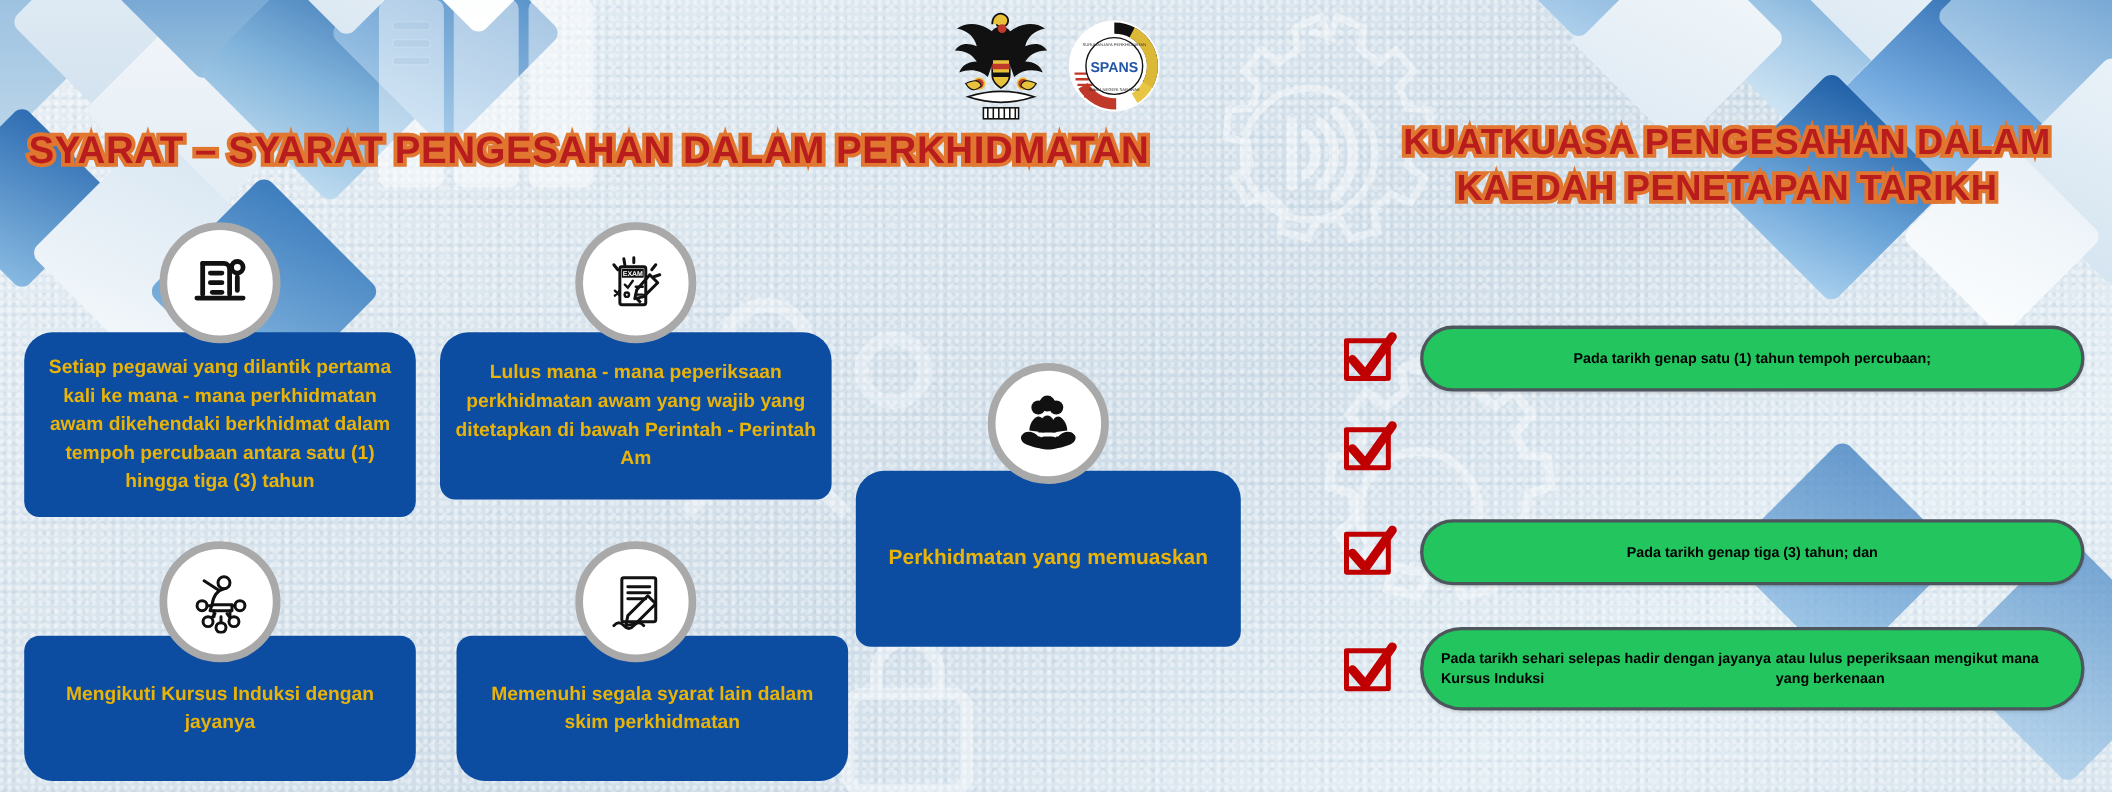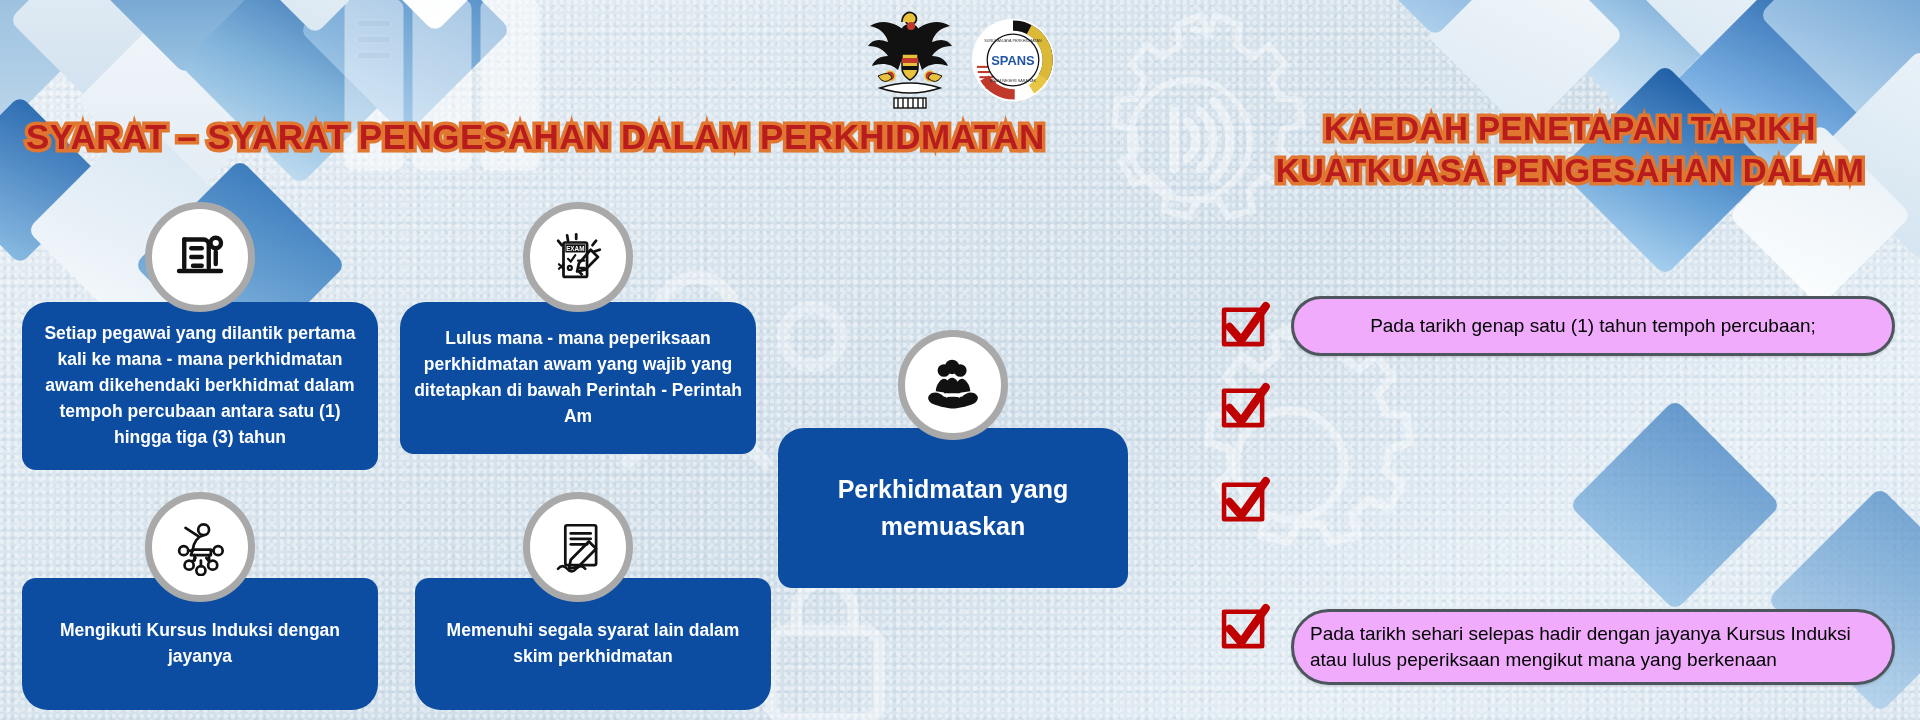--- a/index.html
+++ b/index.html
@@ -45,21 +45,21 @@
     line-height:1.28;
     text-transform:uppercase;
   }
   #title-left{ left:26px; top:115px; font-size:35px; white-space:nowrap; }
   #title-right{ left:1240px; top:108px; width:660px; text-align:center; font-size:33px; }
 
   
   .card{
     position:absolute;
     background:#0C4DA2;
-    color:#ffffff;
+    color:#eab308;
     font-weight:700;
     font-size:17.5px;
     line-height:1.48;
     text-align:center;
     display:flex; align-items:center; justify-content:center;
     padding:12px 14px;
     z-index:3;
   }
   .card.top   { border-radius: 26px 26px 14px 14px; }
   .card.bottom{ border-radius: 14px 14px 26px 26px; }
@@ -70,26 +70,26 @@
     border:7px solid #A9A9A9;
     border-radius:50%;
     display:flex; align-items:center; justify-content:center;
   }
   .bubble svg{ display:block; }
 
   
   .checkrow{ position:absolute; z-index:4; display:flex; align-items:center; gap:18px; }
   .chk{ width:58px; height:58px; flex:0 0 58px; }
   .pill{
-    background:#f0abfc;
+    background:#22c55e;
     border:3px solid #4C565C;
     border-radius:40px;
     color:#000;
-    font-weight:400;
-    font-size:19px;
+    font-weight:700;
+    font-size:13px;
     line-height:1.38;
     display:flex; align-items:center;
     padding:10px 22px;
     box-shadow:0 2px 2px rgba(0,0,0,.10);
   }
   .pill.tall{ padding:8px 16px; }
 </style>
 </head>
 <body>
 
@@ -212,22 +212,22 @@
     <circle cx="50" cy="50" r="30" fill="#fff" stroke="#111" stroke-width="1.5"></circle>
     <text x="50" y="56" text-anchor="middle" font-family="Liberation Sans, sans-serif" font-size="15" font-weight="bold" fill="#2255a4">SPANS</text>
     <text x="50" y="29" text-anchor="middle" font-family="Liberation Sans, sans-serif" font-size="4.4" fill="#333">SURUHANJAYA PERKHIDMATAN</text>
     <text x="50" y="76" text-anchor="middle" font-family="Liberation Sans, sans-serif" font-size="4.4" fill="#333">AWAM NEGERI SARAWAK</text>
   </svg>
 </div>
 
 <div class="banner-title" id="title-left">SYARAT – SYARAT PENGESAHAN DALAM PERKHIDMATAN</div>
 
 <div class="banner-title" id="title-right">
+  <div>KUATKUASA PENGESAHAN DALAM</div>
   <div>KAEDAH PENETAPAN TARIKH</div>
-  <div>KUATKUASA PENGESAHAN DALAM</div>
 </div>
 
 <div class="card top" style="left:22px;top:302px;width:356px;height:168px;">
   <span>Setiap pegawai yang dilantik pertama kali ke mana - mana perkhidmatan awam dikehendaki berkhidmat dalam tempoh percubaan antara satu (1) hingga tiga (3) tahun</span>
 </div>
 <div class="bubble" style="left:145px;top:202px;width:110px;height:110px;">
   <svg width="56" height="56" viewBox="0 0 64 64">
     <g fill="none" stroke="#111" stroke-width="5" stroke-linecap="round" stroke-linejoin="round">
       <path d="M14 12 v32"></path>
       <path d="M14 12 h22 a6 6 0 0 1 6 6 v26"></path>
@@ -261,21 +261,21 @@
       <path d="M32 36 h7"></path>
       <circle cx="23" cy="44" r="2.2"></circle>
       <path d="M32 44 h7"></path>
       <path d="M11 40 l5 5 M16 40 l-5 5"></path>
     </g>
     <path d="M46 24 l8 8 -14 14 -9 2 2 -9z" fill="none" stroke="#111" stroke-width="3" stroke-linejoin="round"></path>
     <path d="M33 48 l4 4" stroke="#111" stroke-width="3"></path>
   </svg>
 </div>
 
-<div class="card top" style="left:778px;top:428px;width:350px;height:160px;font-size:25px;">
+<div class="card top" style="left:778px;top:428px;width:350px;height:160px;font-size:19px;">
   <span>Perkhidmatan yang memuaskan</span>
 </div>
 <div class="bubble" style="left:898px;top:330px;width:110px;height:110px;">
   <svg width="58" height="54" viewBox="0 0 64 58">
     <g fill="#111">
       <circle cx="22" cy="13" r="7"></circle>
       <circle cx="40" cy="13" r="7"></circle>
       <circle cx="31" cy="9" r="8"></circle>
       <path d="M13 36 c0 -8 6 -14 9 -14 c4 0 6 4 6 9 v7z"></path>
       <path d="M51 36 c0 -8 -6 -14 -9 -14 c-4 0 -6 4 -6 9 v7z"></path>
@@ -343,24 +343,27 @@
     <path d="M10 14 h42 M10 14 v38 M10 52 h40 M52 20 v32" fill="none" stroke="#C00000" stroke-width="5" stroke-linecap="round"></path>
     <path d="M16 33 l13 15 l27 -38" fill="none" stroke="#C00000" stroke-width="9" stroke-linecap="round" stroke-linejoin="round"></path>
   </svg>
 </div>
 
 <div class="checkrow" style="left:1215px;top:472px;width:680px;">
   <svg class="chk" viewBox="0 0 64 64">
     <path d="M10 14 h42 M10 14 v38 M10 52 h40 M52 20 v32" fill="none" stroke="#C00000" stroke-width="5" stroke-linecap="round"></path>
     <path d="M16 33 l13 15 l27 -38" fill="none" stroke="#C00000" stroke-width="9" stroke-linecap="round" stroke-linejoin="round"></path>
   </svg>
+  <div class="pill" style="flex:1;height:60px;justify-content:center;">
+    <span>Pada tarikh genap tiga (3) tahun; dan</span>
+  </div>
 </div>
 
 <div class="checkrow" style="left:1215px;top:570px;width:680px;">
   <svg class="chk" viewBox="0 0 64 64">
     <path d="M10 14 h42 M10 14 v38 M10 52 h40 M52 20 v32" fill="none" stroke="#C00000" stroke-width="5" stroke-linecap="round"></path>
     <path d="M16 33 l13 15 l27 -38" fill="none" stroke="#C00000" stroke-width="9" stroke-linecap="round" stroke-linejoin="round"></path>
   </svg>
-  <div class="pill tall" style="flex:1;height:76px;flex-direction:column;justify-content:center;align-items:flex-start;margin-top:39px;">
+  <div class="pill tall" style="flex:1;height:76px;flex-direction:row;justify-content:center;align-items:center;">
     <span>Pada tarikh sehari selepas hadir dengan jayanya Kursus Induksi</span>
     <span>atau lulus peperiksaan mengikut mana yang berkenaan</span>
   </div>
 </div>
 
 </body></html>

